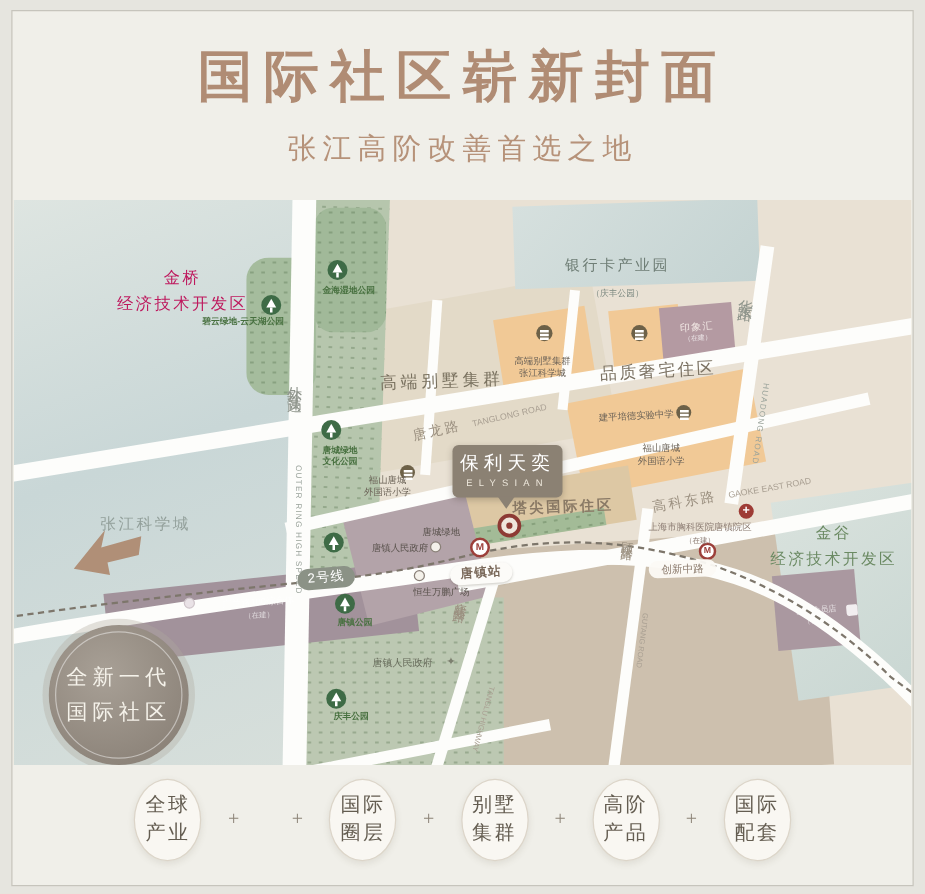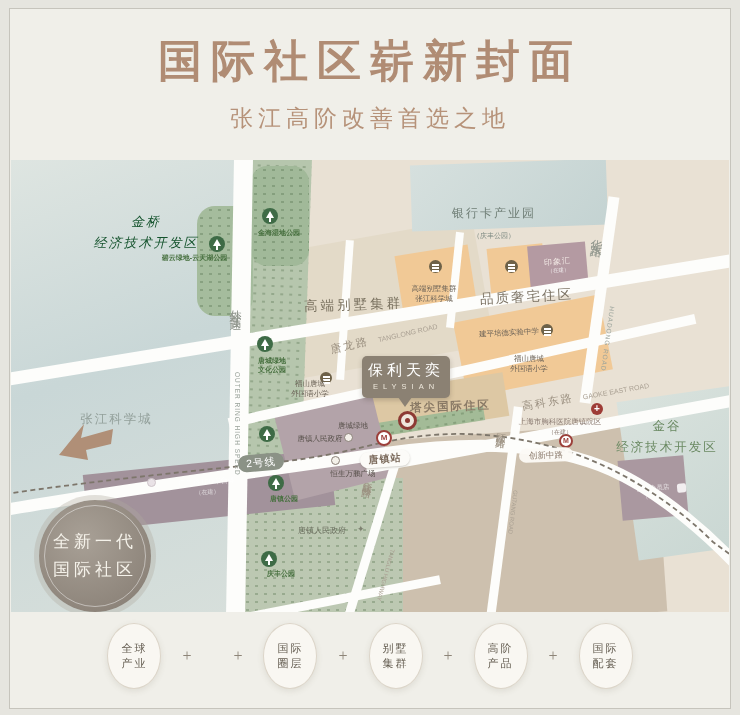--- a/index.html
+++ b/index.html
@@ -53,21 +53,21 @@
       background:radial-gradient(circle at 40% 35%,#a8a096,#8d847a 75%);
       box-shadow:0 0 0 5px rgba(176,168,158,.35);display:flex;align-items:center;justify-content:center;}
   .gen-badge .inner{font-family:"Liberation Serif",serif;font-size:17px;letter-spacing:4px;
       color:#f5f2ea;text-align:center;line-height:1.65;}
   .gen-badge::before{content:"";position:absolute;inset:5px;border:1px solid rgba(255,255,255,.45);border-radius:50%;}
   
   .footer{position:absolute;left:0;top:612px;width:740px;height:88px;display:flex;
       align-items:center;justify-content:center;}
   .oval{width:52px;height:64px;border-radius:50%;background:#f9f7f2;border:1px solid #dcd5c9;
       box-shadow:0 2px 6px rgba(90,80,60,.12);display:flex;align-items:center;justify-content:center;}
-  .oval .t{font-family:"Liberation Serif",serif;font-size:11px;color:#645d51;letter-spacing:2px;
+  .oval .t{font-family:"Liberation Serif",serif;font-size:16px;color:#645d51;letter-spacing:2px;
       text-align:left;line-height:1.4;}
   .plus{font-size:16px;color:#8d8478;margin:0 21px;font-family:"Liberation Serif",serif;}
 </style>
 </head>
 <body>
 
 <div class="card"></div>
 
 <div class="title serif">国际社区崭新封面</div>
 <div class="subtitle serif">张江高阶改善首选之地</div>
@@ -125,21 +125,21 @@
   <div class="lbl parkname" style="left:232px;top:196px;width:58px;white-space:normal;">
       <span>唐城绿地</span><br>
       <span>文化公园</span>
   </div>
   <div class="tree" style="left:248px;top:266px;"></div>
   <div class="tree" style="left:257px;top:315px;"></div>
   <div class="lbl parkname" style="left:243px;top:334px;width:60px;">唐镇公园</div>
   <div class="tree" style="left:250px;top:391px;"></div>
   <div class="lbl parkname" style="left:240px;top:409px;width:60px;">庆丰公园</div>
 
-  <div class="lbl serif" style="left:55px;top:52px;width:160px;font-size:13px;color:#14532d;letter-spacing:2px;white-space:normal;line-height:1.6;font-style:italic;">
+  <div class="lbl serif" style="left:55px;top:52px;width:160px;font-size:13px;color:#be185d;letter-spacing:2px;white-space:normal;line-height:1.6;">
       <span>金桥</span><br>
       <span>经济技术开发区</span>
   </div>
   <div class="lbl serif" style="left:418px;top:42px;width:130px;white-space:normal;">
       <span style="font-size:12px;color:#6f7e76;letter-spacing:2px;">银行卡产业园</span><br>
       <span style="font-size:7px;color:#7d8a82;">（庆丰公园）</span>
   </div>
   <div class="lbl serif" style="left:270px;top:136px;width:145px;font-size:13.5px;color:#79715f;letter-spacing:3px;transform:rotate(-2deg);">高端别墅集群</div>
   <div class="lbl serif" style="left:458px;top:128px;width:115px;font-size:13.5px;color:#7b7263;letter-spacing:2px;transform:rotate(-3deg);">品质奢宅住区</div>
   <div class="lbl serif" style="left:600px;top:256px;width:112px;white-space:normal;font-size:12.5px;color:#6b8a63;letter-spacing:2px;line-height:1.7;">

